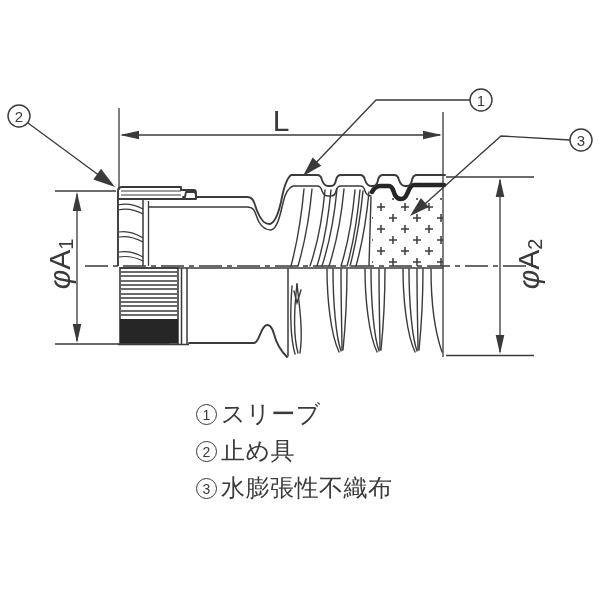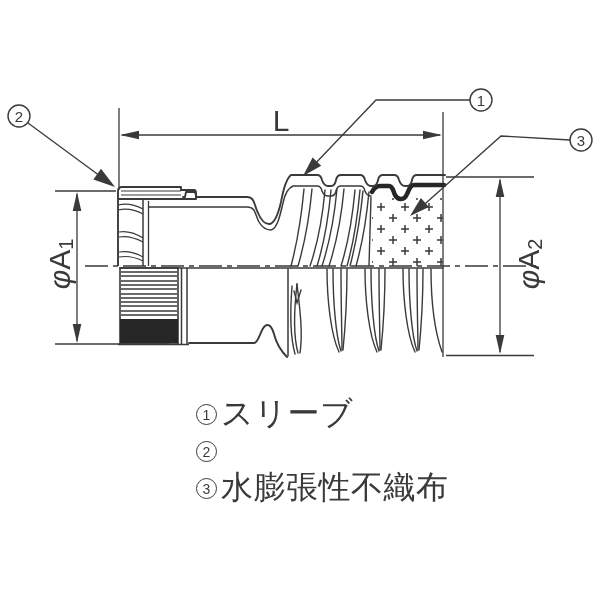--- a/index.html
+++ b/index.html
@@ -9,21 +9,21 @@
   }
   .stage svg{position:absolute;left:0;top:0;}
   .legend{
     position:absolute;left:196px;top:400px;color:#3a3a3a;
   }
   .legend-row{display:flex;align-items:center;margin-bottom:9px;height:28px;}
   .legend-num{
     flex:0 0 auto;width:21px;height:21px;border:1.5px solid #3a3a3a;border-radius:50%;
     font-size:14px;line-height:21px;text-align:center;margin-right:4px;box-sizing:border-box;
   }
-  .legend-label{font-size:32px;letter-spacing:0.5px;white-space:nowrap;}
+  .legend-label{font-size:24px;letter-spacing:0.5px;white-space:nowrap;}
   .dim-text{fill:#3a3a3a;}
 </style>
 </head>
 <body>
 
 <div class="stage">
 
   <svg width="600" height="600" viewBox="0 0 600 600">
     <defs>
       <pattern id="plusPat" width="24" height="22" patternUnits="userSpaceOnUse" x="374" y="200">
@@ -174,20 +174,21 @@
     </g>
   </svg>
 
   <div class="legend">
     <div class="legend-row">
       <span class="legend-num">1</span>
       <span class="legend-label">スリーブ</span>
     </div>
     <div class="legend-row">
       <span class="legend-num">2</span>
+      <span class="legend-label">止め具</span>
     </div>
     <div class="legend-row">
       <span class="legend-num">3</span>
       <span class="legend-label">水膨張性不織布</span>
     </div>
   </div>
 
 </div>
 
 </body></html>

